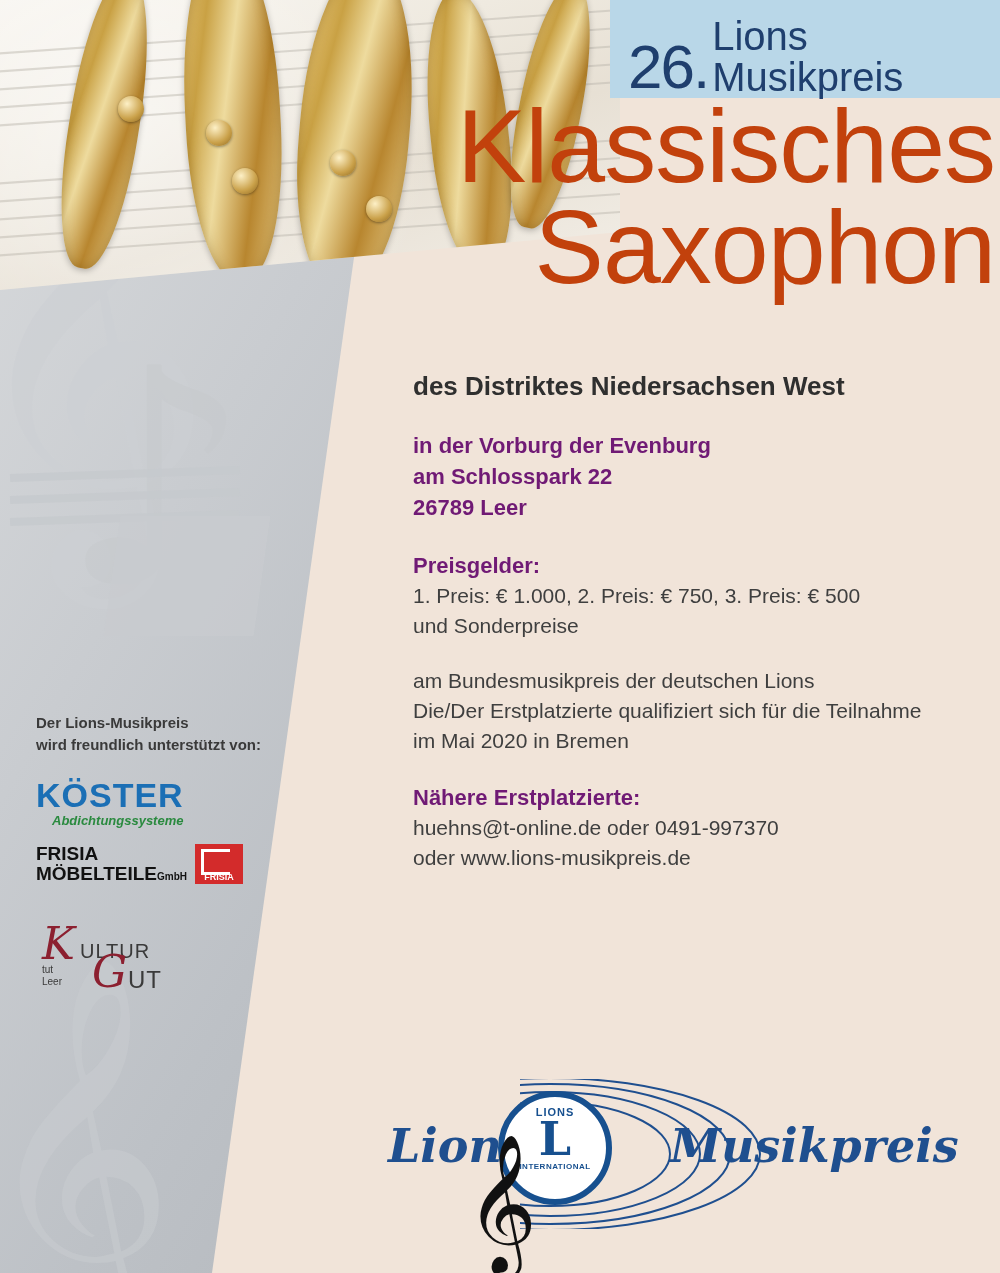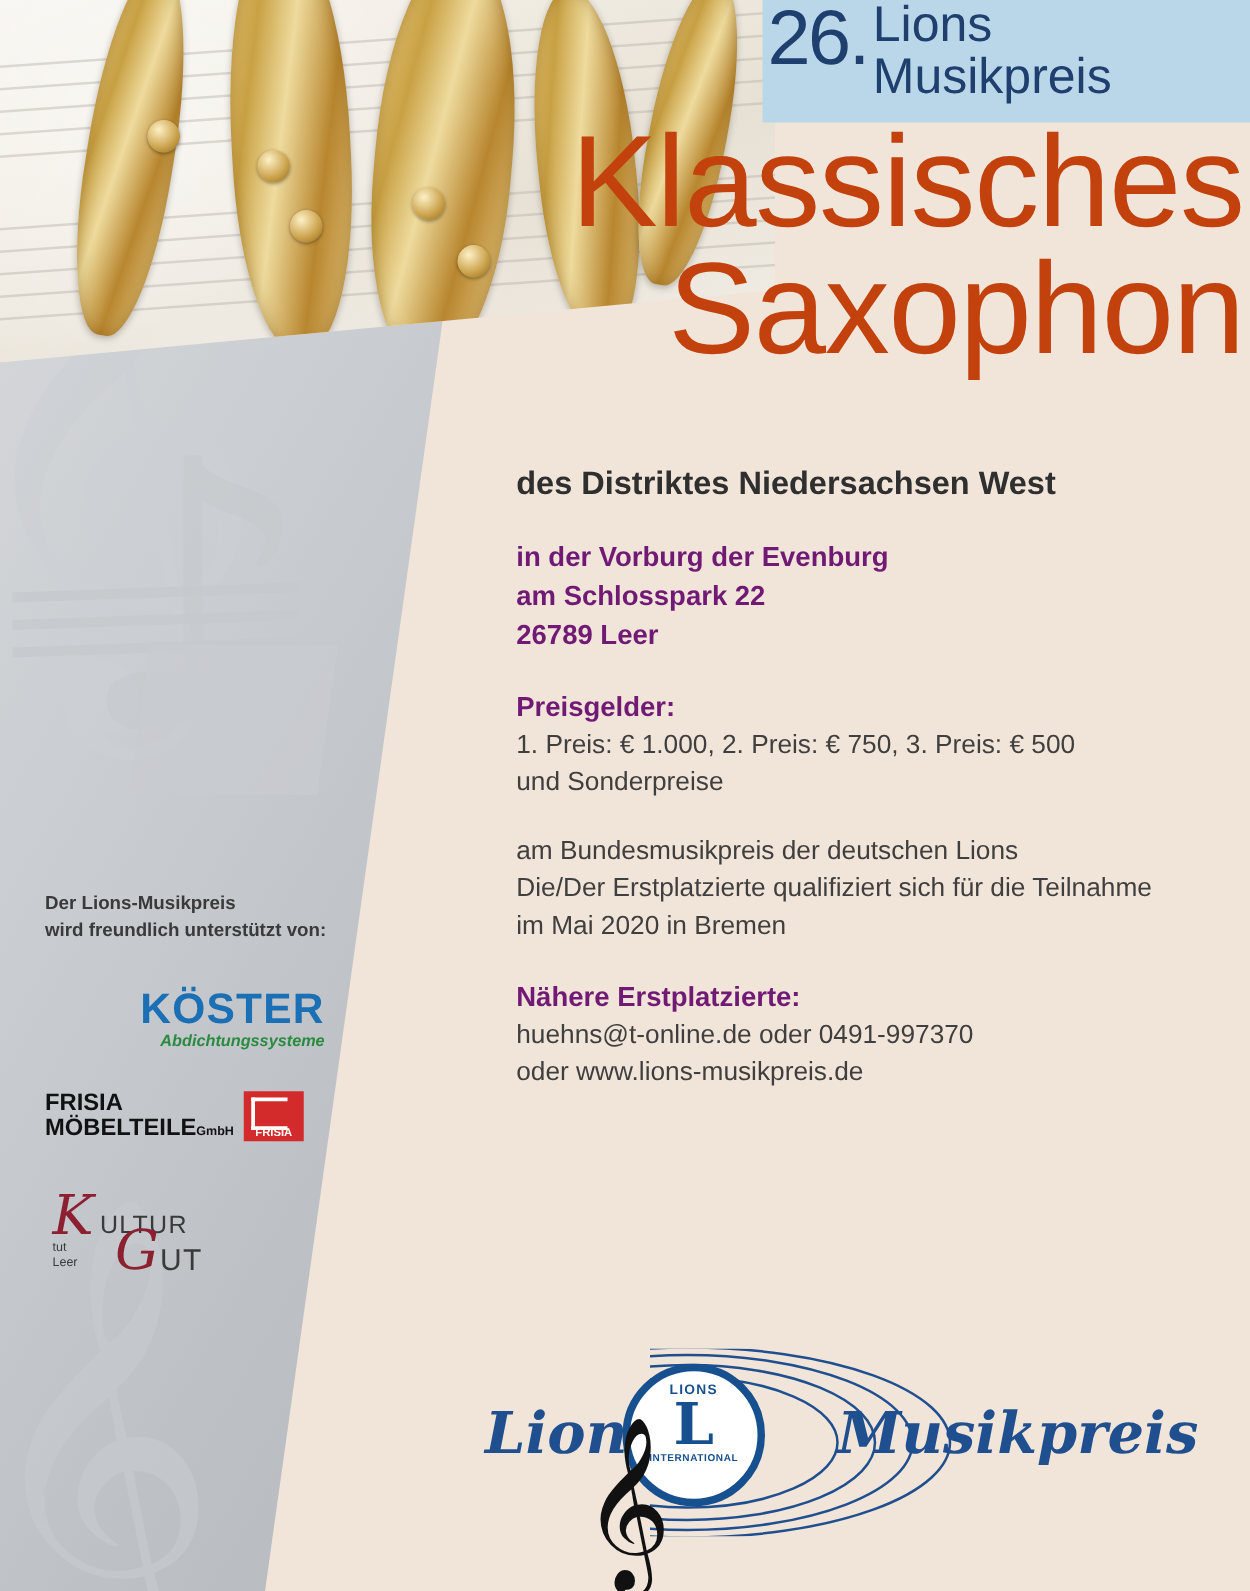--- a/index.html
+++ b/index.html
@@ -107,22 +107,22 @@
 
   
   .badge {
     position: absolute;
     right: 0;
     top: 0;
     width: 390px;
     height: 98px;
     background: #b9d7e8;
     display: flex;
-    align-items: flex-start;
-    padding-left: 4px;
+    align-items: flex-end;
+    padding-left: 18px;
     box-sizing: border-box;
   }
   .badge-num {
     font-family: "Liberation Sans", sans-serif;
     font-size: 62px;
     color: #1f3f6e;
     line-height: 1;
     margin-right: 4px;
     font-weight: 400;
     letter-spacing: -2px;
@@ -184,42 +184,41 @@
     position: absolute;
     left: 36px;
     top: 712px;
     width: 300px;
   }
   .sponsor-intro {
     font-size: 15px;
     color: #3a3a3a;
     line-height: 1.45;
     font-weight: 600;
-    margin-bottom: 34px;
+    margin-bottom: 22px;
   }
   .logo-koester {
     font-size: 34px;
     font-weight: 700;
     color: #1b6fb5;
     letter-spacing: 1px;
     line-height: 1;
-    text-align: center;
   }
   .logo-koester .sub {
     display: block;
     font-size: 13px;
     font-style: italic;
     font-weight: 600;
     color: #2a8a3f;
     letter-spacing: 0;
     margin-top: 2px;
     margin-left: 16px;
   }
   .logo-frisia {
-    margin-top: 34px;
+    margin-top: 17px;
     display: flex;
     align-items: center;
     gap: 8px;
   }
   .logo-frisia .txt {
     font-size: 19px;
     font-weight: 700;
     color: #111;
     line-height: 1.02;
   }

